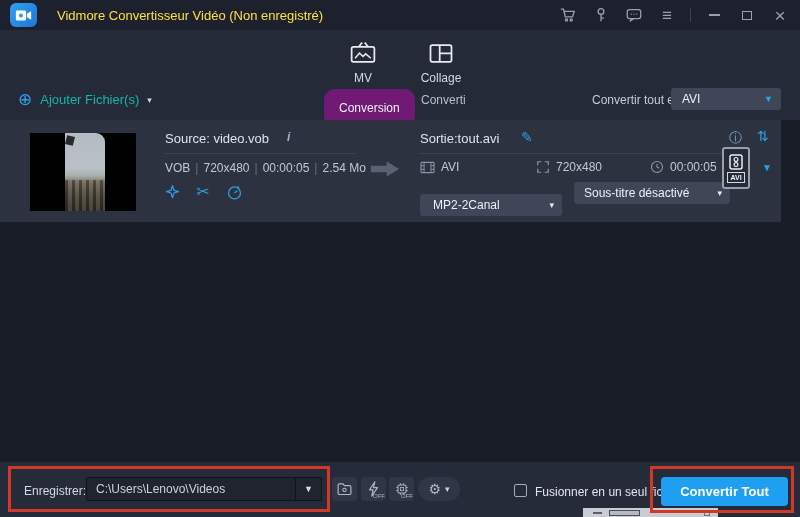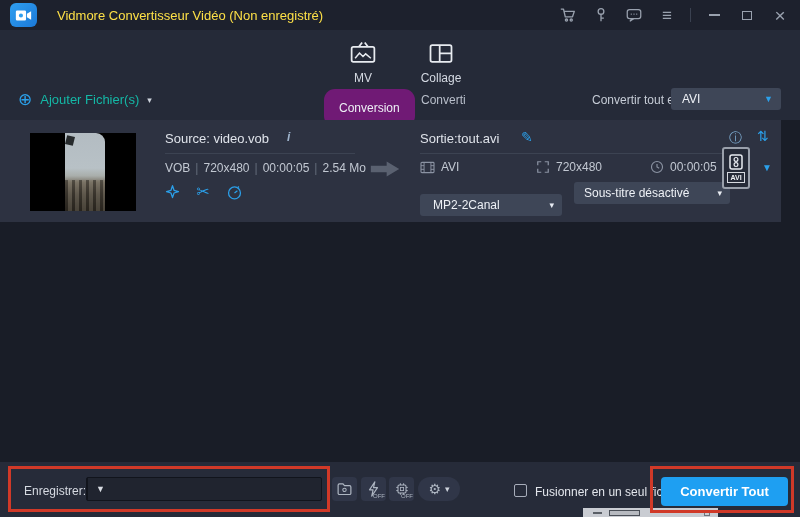--- a/index.html
+++ b/index.html
@@ -293,20 +293,21 @@
     </div>
     <span class="badge-caret">▼</span>
   </div>
 
   <div class="main"></div>
 
   <div class="bottombar">
     <span class="save-label">Enregistrer:</span>
 
     <div class="path-box">
+      <span class="path-text">C:\Users\Lenovo\Videos</span>
       <span class="path-dd">▼</span>
     </div>
 
     <div class="sq-btn b-folder">
       <svg width="17" height="16" viewBox="0 0 20 18" fill="none" stroke="currentColor" stroke-width="1.4">
           <path d="M2.5 4.5A1.5 1.5 0 0 1 4 3h4.2l1.8 2H16a1.5 1.5 0 0 1 1.5 1.5V14A1.5 1.5 0 0 1 16 15.5H4A1.5 1.5 0 0 1 2.5 14z"></path>
           <circle cx="10" cy="10" r="2" stroke-width="1.2"></circle>
         </svg>
     </div>
 

